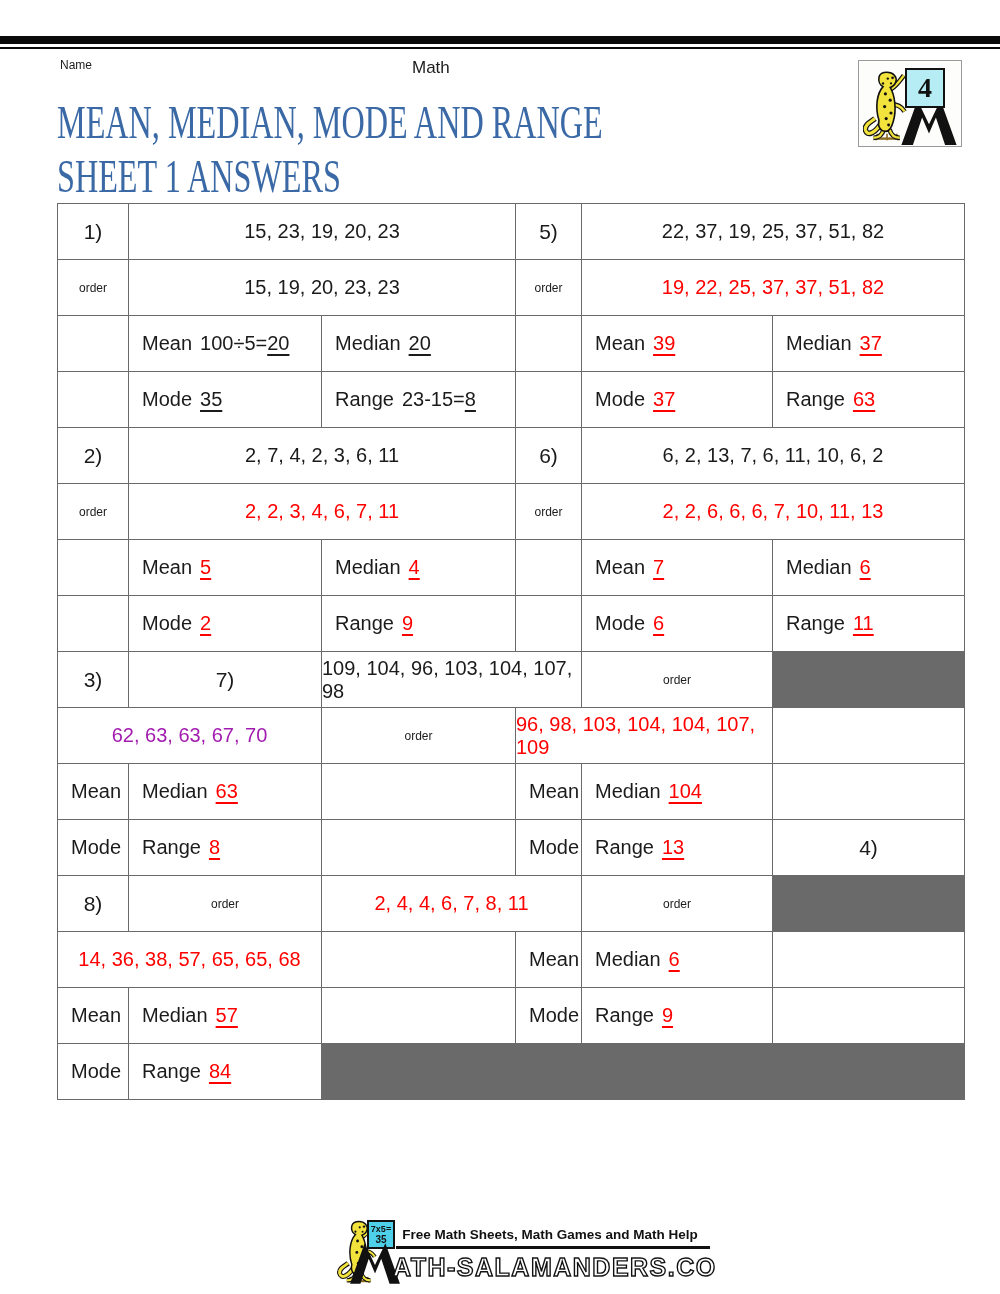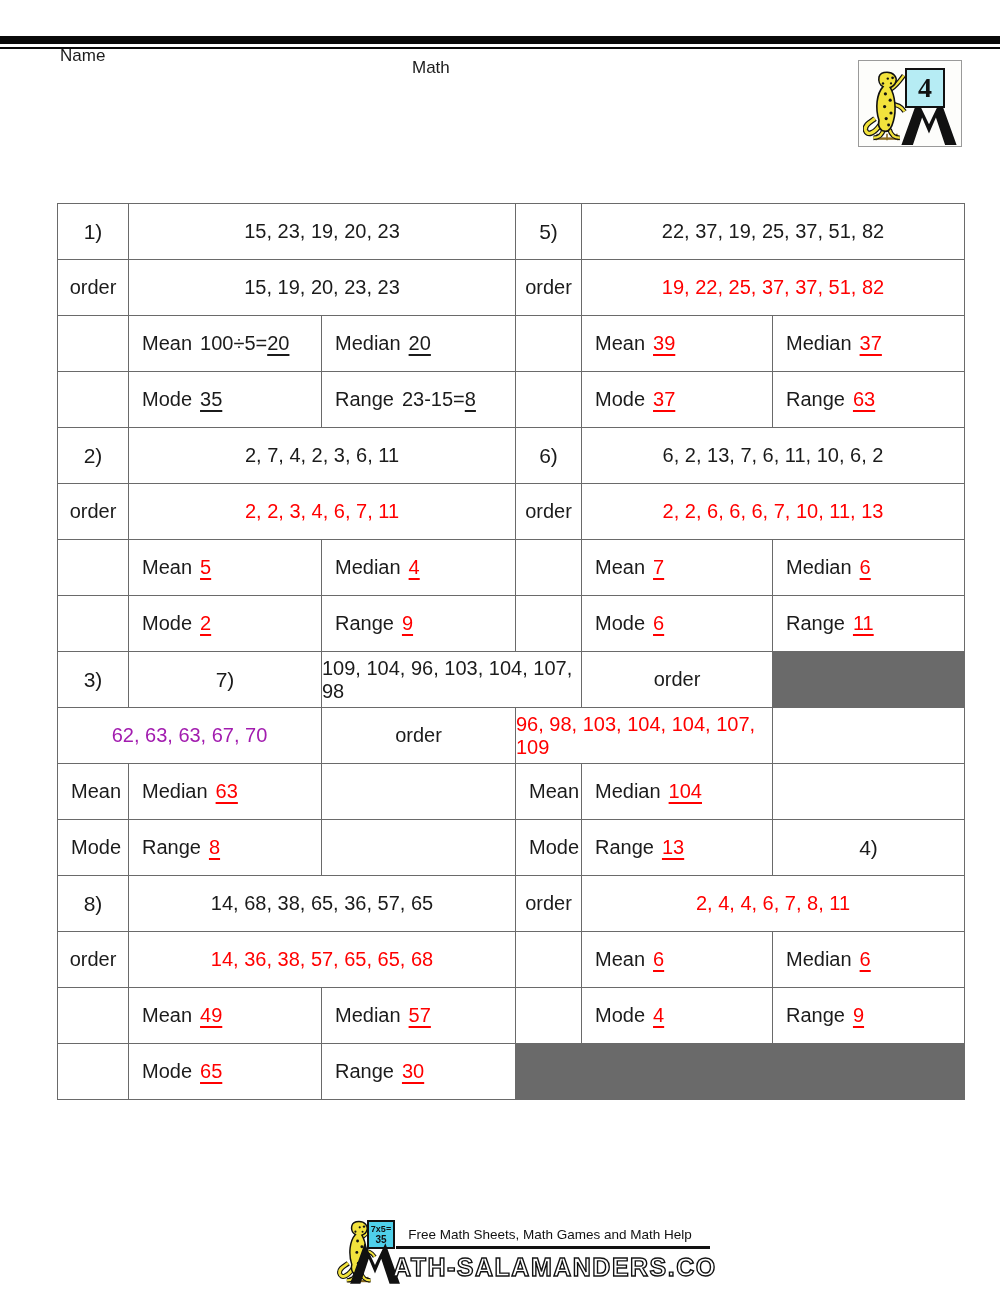--- a/index.html
+++ b/index.html
@@ -5,21 +5,21 @@
   * { margin:0; padding:0; box-sizing:border-box; }
   body { background:#fff; }
   .page {
     position:relative; width:1000px; height:1294px; background:#ffffff;
     font-family:"Liberation Sans", sans-serif; color:#1b1b1b; overflow:hidden;
   }
   
   .rule-thick { position:absolute; left:0; top:36px; width:1000px; height:8px; background:#0a0a0a; }
   .rule-thin  { position:absolute; left:0; top:47px; width:1000px; height:2px; background:#0a0a0a; }
 
-  .name-label { position:absolute; left:60px;  top:46px; font-size:17px; color:#1c1c1c; }
+  .name-label { position:absolute; left:60px;  top:58px; font-size:12px; color:#1c1c1c; }
   .date-label { position:absolute; left:412px; top:58px; font-size:17px; color:#1c1c1c; }
 
   
   .corner-logo { position:absolute; left:858px; top:60px; width:104px; height:87px;
     border:1px solid #9a9a9a; background:#fdfdfb; }
   .corner-logo .m-svg { position:absolute; left:40px; top:38px; }
   .corner-logo .board { position:absolute; left:46px; top:7px; width:40px; height:40px;
     background:#b6ecf4; border:2px solid #111; display:flex; align-items:center; justify-content:center;
     font-family:"Liberation Serif", serif; font-weight:bold; font-size:28px; color:#111; }
   .corner-logo .sala-svg { position:absolute; left:4px; top:6px; }
@@ -36,31 +36,31 @@
     grid-template-columns:70px 192px 193px 65px 190px 191px;
     grid-auto-rows:55px;
     gap:1px; background:#6a6a6a; border:1px solid #6a6a6a;
     width:max-content;
   }
   .c { background:#fff; display:flex; align-items:center; justify-content:center;
        font-size:20px; color:#1b1b1b; }
   .span2 { grid-column:span 2; }
   .left  { justify-content:flex-start; padding-left:13px; }
   .num   { font-size:21px; }
-  .order-lbl { font-size:20px; }
+  .order-lbl { font-size:12px; }
   .lbl { margin-right:8px; }
   .ans { text-decoration:underline; text-underline-offset:4px; text-decoration-thickness:1.5px; }
 
   
   .footer { position:absolute; left:333px; top:1197px; width:390px; height:72px;margin-top:21px; }
   .footer .sala-svg { position:absolute; left:0; top:0; }
   .footer .board { position:absolute; left:34px; top:2px; width:28px; height:29px;
     background:#4fd0ea; border:2px solid #111; }
   .footer .tagline { position:absolute; left:67px; top:9px; width:300px; text-align:center;
-    font-size:13.5px; font-weight:normal; color:#111; white-space:nowrap; }
+    font-size:13.5px; font-weight:bold; color:#111; white-space:nowrap; }
   .footer .tag-rule { position:absolute; left:63px; top:28px; width:314px; height:3px; background:#111; }
   .footer .m-svg { position:absolute; left:16px; top:24px; }
   .footer .site-svg { position:absolute; left:60px; top:30px; }
 </style>
 </head>
 <body>
 
 <svg width="0" height="0" style="position:absolute" aria-hidden="true">
   <defs>
     <symbol id="sala" viewBox="0 0 60 92">
@@ -107,20 +107,24 @@
   <div class="corner-logo">
     <svg class="m-svg" width="60" height="46">
         <use href="#mshape" width="60" height="46"></use>
       </svg>
     <svg class="sala-svg" width="48" height="76">
         <use href="#sala" width="48" height="76"></use>
       </svg>
     <div class="board">4</div>
   </div>
 
+  <div class="title">
+    <span class="tline">MEAN, MEDIAN, MODE AND RANGE</span><br>
+    <span class="tline">SHEET 1 ANSWERS</span>
+  </div>
 
   <div class="sheet-table">
 
     <div class="c num">1)</div>
     <div class="c span2">15, 23, 19, 20, 23</div>
     <div class="c num">5)</div>
     <div class="c span2">22, 37, 19, 25, 37, 51, 82</div>
 
     <div class="c order-lbl">order</div>
     <div class="c span2" style="color:#1b1b1b">15, 19, 20, 23, 23</div>
@@ -267,21 +271,20 @@
         <span class="ans" style="color:#ff0000">104</span>
     </div>
     <div class="c left">
       <span class="lbl">Range</span>
         <span></span>
         <span class="ans" style="color:#ff0000">13</span>
     </div>
 
     <div class="c num">4)</div>
     <div class="c num">8)</div>
-    <div class="c span2">14, 68, 38, 65, 36, 57, 65</div>
 
     <div class="c order-lbl">order</div>
     <div class="c span2" style="color:#ff0000">2, 4, 4, 6, 7, 8, 11</div>
     <div class="c order-lbl">order</div>
     <div class="c span2" style="color:#ff0000">14, 36, 38, 57, 65, 65, 68</div>
 
     <div class="c"></div>
     <div class="c left">
       <span class="lbl">Mean</span>
         <span></span>
@@ -313,21 +316,21 @@
         <span class="ans" style="color:#ff0000">9</span>
     </div>
     <div class="c"></div>
     <div class="c left">
       <span class="lbl">Mode</span>
         <span class="ans" style="color:#ff0000">65</span>
     </div>
     <div class="c left">
       <span class="lbl">Range</span>
         <span></span>
-        <span class="ans" style="color:#ff0000">30</span>
+        <span class="ans" style="color:#ff0000">84</span>
     </div>
 
   </div>
 
   <div class="footer">
     <svg class="sala-svg" width="52" height="66">
         <use href="#sala" width="52" height="66"></use>
       </svg>
     <div class="board">
       <svg width="24" height="25" viewBox="0 0 24 25">

